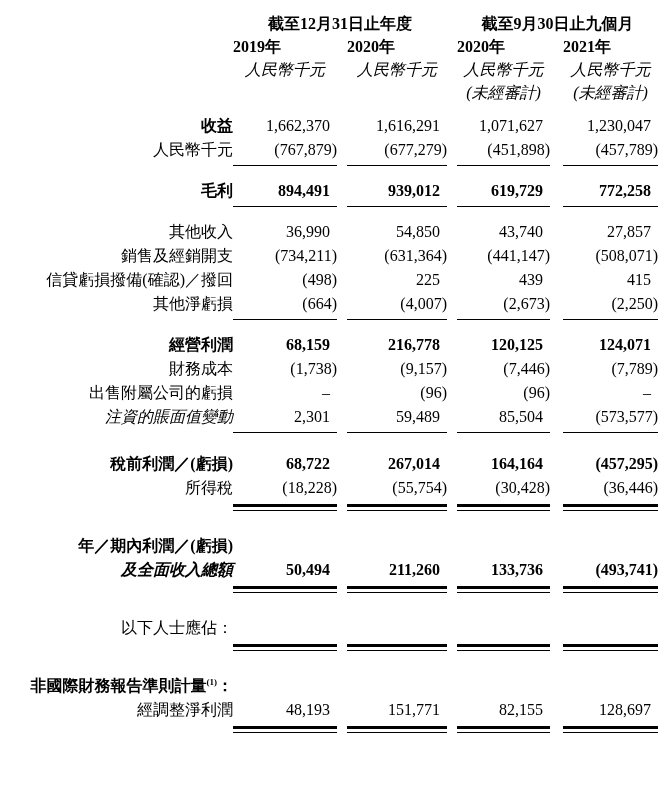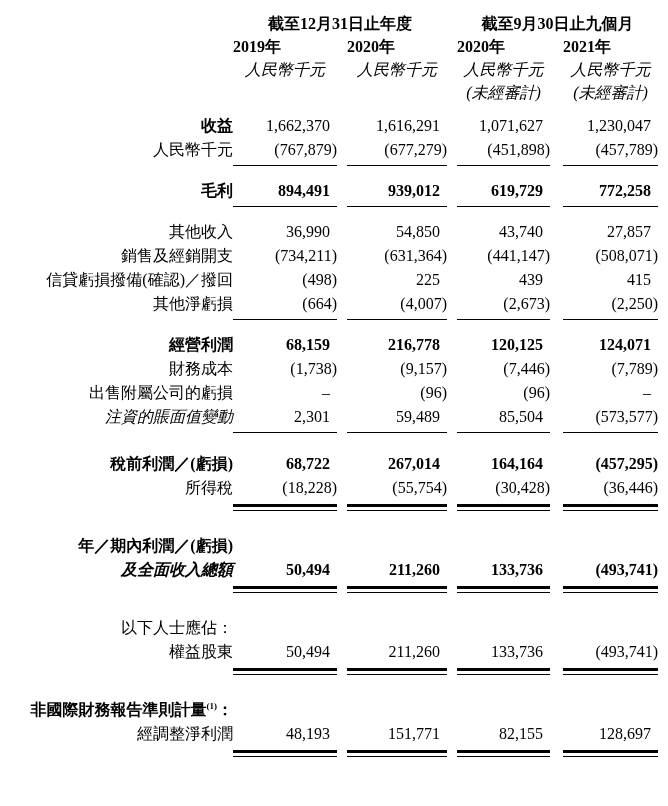--- a/index.html
+++ b/index.html
@@ -367,30 +367,20 @@
       <tr class="row gap-xl">
         <td class="label">以下人士應佔：</td>
         <td class="num"></td>
         <td></td>
         <td class="num"></td>
         <td></td>
         <td class="num"></td>
         <td></td>
         <td class="num"></td>
       </tr>
-      <tr class="row">
-        <td class="label">權益股東</td>
-        <td class="num">50,494</td>
-        <td></td>
-        <td class="num">211,260</td>
-        <td></td>
-        <td class="num">133,736</td>
-        <td></td>
-        <td class="num paren">(493,741)</td>
-      </tr>
       <tr class="rule-row dbl">
         <td></td>
         <td>
           <div class="rule double"></div>
         </td>
         <td></td>
         <td>
           <div class="rule double"></div>
         </td>
         <td></td>

